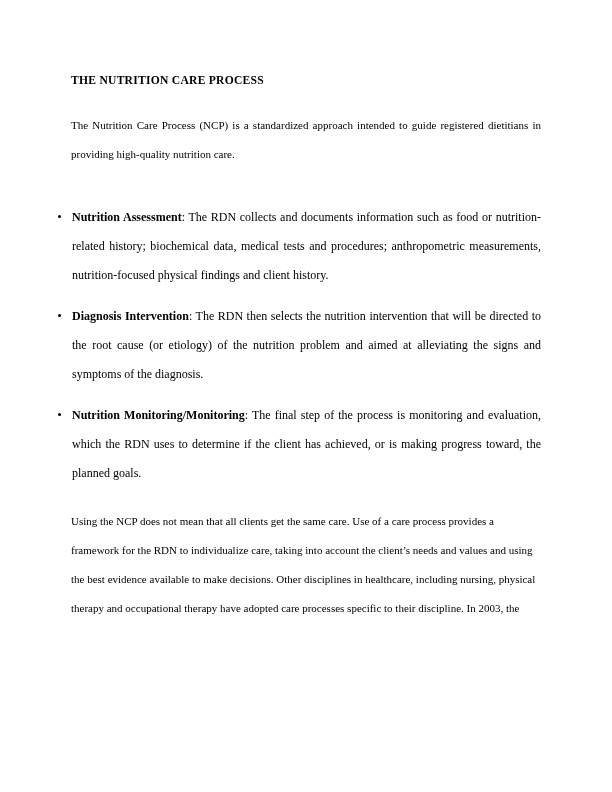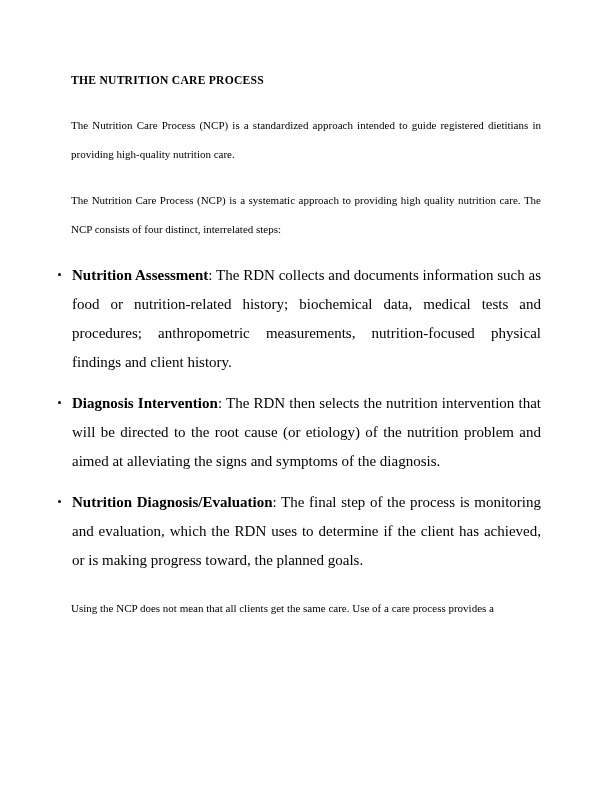--- a/index.html
+++ b/index.html
@@ -61,21 +61,21 @@
     list-style: none;
     margin: 0;
     padding: 0;
   }
 
   ul.bullets > li {
     position: relative;
     padding-left: 14px;
     margin-left: -13px;
     margin-bottom: 12px;
-    font-size: 15px;
+    font-size: 12px;
     line-height: 29px;
     text-align: justify;
     text-justify: inter-word;
   }
 
   ul.bullets > li:last-child {
     margin-bottom: 0;
   }
 
   ul.bullets > li .bullet-dot {
@@ -97,33 +97,32 @@
   <div id="content">
 
     <h1 class="doc-title">THE NUTRITION CARE PROCESS</h1>
 
     <div class="gap-sm"></div>
 
     <p class="para">The Nutrition Care Process (NCP) is a standardized approach intended to guide registered dietitians in providing high-quality nutrition care.</p>
 
     <div class="gap-md"></div>
 
-    <p class="para">The Nutrition Care Process (NCP) is a systematic approach to providing high quality nutrition care. The NCP consists of four distinct, interrelated steps:</p>
 
     <div class="gap-md"></div>
 
     <ul class="bullets">
       <li>
         <span class="bullet-dot"></span><span class="b">Nutrition Assessment</span><span>: </span><span>The RDN collects and documents information such as food or nutrition-related history; biochemical data, medical tests and procedures; anthropometric measurements, nutrition-focused physical findings and client history.</span>
       </li>
       <li>
         <span class="bullet-dot"></span><span class="b">Diagnosis Intervention</span><span>: </span><span>The RDN then selects the nutrition intervention that will be directed to the root cause (or etiology) of the nutrition problem and aimed at alleviating the signs and symptoms of the diagnosis.</span>
       </li>
       <li>
-        <span class="bullet-dot"></span><span class="b">Nutrition Diagnosis/Evaluation</span><span>: </span><span>The final step of the process is monitoring and evaluation, which the RDN uses to determine if the client has achieved, or is making progress toward, the planned goals.</span>
+        <span class="bullet-dot"></span><span class="b">Nutrition Monitoring/Monitoring</span><span>: </span><span>The final step of the process is monitoring and evaluation, which the RDN uses to determine if the client has achieved, or is making progress toward, the planned goals.</span>
       </li>
     </ul>
 
     <div class="gap-lg"></div>
 
     <p class="para flush">Using the NCP does not mean that all clients get the same care. Use of a care process provides a framework for the RDN to individualize care, taking into account the client’s needs and values and using the best evidence available to make decisions. Other disciplines in healthcare, including nursing, physical therapy and occupational therapy have adopted care processes specific to their discipline. In 2003, the Academy's House of Delegates adopted the NCP to provide RDNs with a framework for critical thinking and decision-making — leading to more efficient and effective care and greater recognition of the role of RDNs in all care settings.</p>
 
   </div>
 </div>
 

